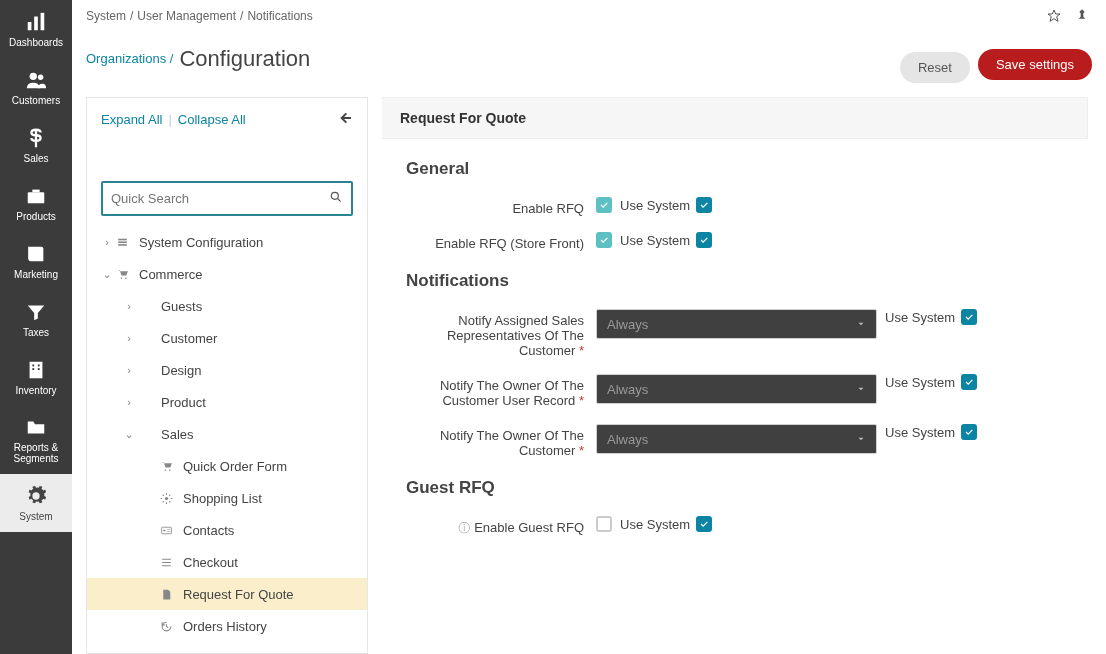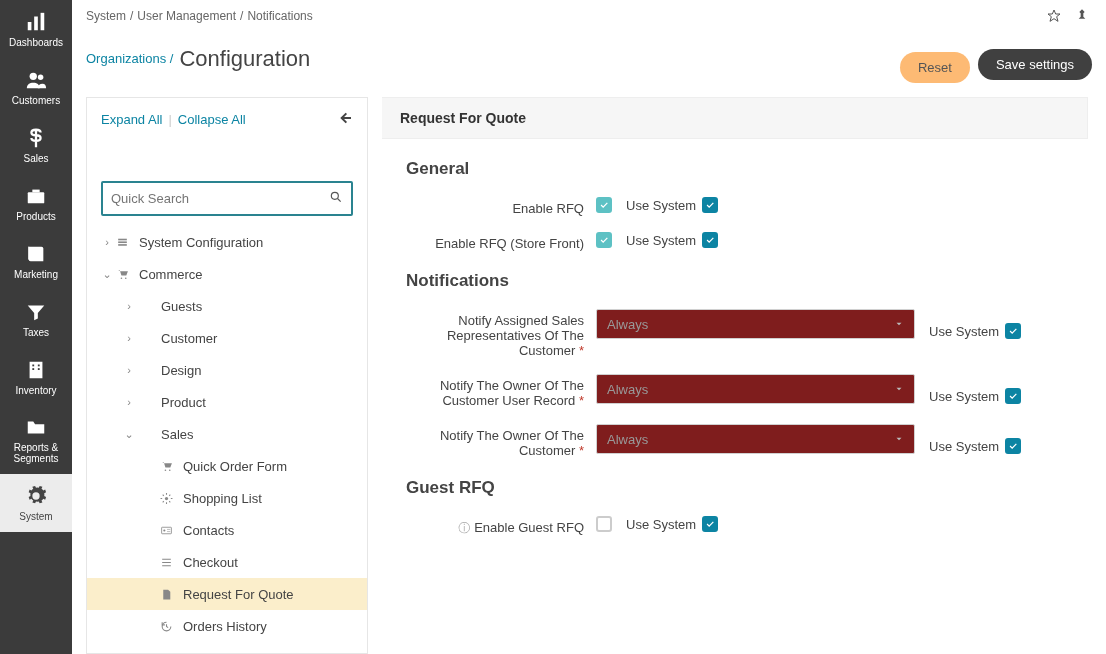--- a/index.html
+++ b/index.html
@@ -24,22 +24,22 @@
 .breadcrumb-row .sep { margin: 0 4px; }
 .breadcrumb-row .spacer { flex: 1; }
 .icon-btn { width: 20px; height: 20px; display:flex; align-items:center; justify-content:center; cursor:pointer; color:#555; margin-left:8px; }
 .icon-btn svg { width:16px; height:16px; fill: currentColor; }
 
 .title-row { display: flex; align-items: center; padding: 2px 14px 14px 14px; }
 .title-row .title-breadcrumb { color: #0c84a3; font-size: 13px; margin-right: 6px; }
 .title-row h1 { font-size: 22px; font-weight: 400; color: #444; }
 .title-row .spacer { flex:1; }
 .btn { border: none; border-radius: 20px; padding: 8px 18px; font-size: 13px; cursor: pointer; }
-.btn-reset { background: #fdba74; color: #555; margin-right: 8px; margin-top: 18px; }
-.btn-save { background: #404040; color: #fff; margin-top: 12px; }
+.btn-reset { background: #e5e5e5; color: #555; margin-right: 8px; margin-top: 18px; }
+.btn-save { background: #b91c1c; color: #fff; margin-top: 12px; }
 
 
 .content-row { flex:1; display:flex; padding: 0 18px 0 14px; gap: 14px; overflow:hidden; }
 
 
 .tree-panel { width: 282px; background: #fff; border: 1px solid #e6e6e6; display:flex; flex-direction:column; }
 .tree-header { display:flex; align-items:center; padding: 12px 14px; font-size:13px; }
 .tree-header a { color:#0c84a3; cursor:pointer; }
 .tree-header .divider { color:#ccc; margin:0 6px; }
 .tree-header .spacer { flex:1; }
@@ -71,30 +71,30 @@
 .form-panel { flex:1; display:flex; flex-direction:column; overflow:hidden; }
 .form-title-bar { background:#f6f6f6; border:1px solid #eee; border-left:none; padding:12px 18px; font-size:14px; font-weight:600; color:#333; }
 .form-body { flex:1; overflow-y:auto; padding: 20px 24px; }
 
 .section-heading { font-size:17px; font-weight:700; color:#444; margin: 0 0 18px 0; }
 
 .form-row { display:flex; align-items:flex-start; margin-bottom:16px; }
 .form-row .lbl { width:190px; text-align:right; color:#444; font-size:13px; padding-top:4px; padding-right:12px; }
 .form-row .lbl .req { color:#c0392b; }
 .form-row .lbl .info { color:#aaa; margin-right:4px; font-size:12px; }
-.form-row .ctrl { display:flex; align-items:flex-end; gap:14px; }
+.form-row .ctrl { display:flex; align-items:flex-start; gap:8px; }
 
 .chk { width:16px; height:16px; border-radius:3px; border:2px solid #ccc; display:inline-flex; align-items:center; justify-content:center; cursor:pointer; }
 .chk.checked { background:#0c84a3; border-color:#0c84a3; }
 .chk.checked.teal { background:#5dc1c4; border-color:#5dc1c4; }
 .chk svg { width:10px; height:10px; fill:#fff; }
 
 .use-sys { display:flex; align-items:center; gap:6px; font-size:13px; color:#444; }
 
-.select-disabled { width:319px; height:30px; border:1px solid #d0d0d0; background:#7f1d1d; color:#999; padding:0 10px; display:flex; align-items:center; justify-content:space-between; border-radius:2px; }
+.select-disabled { width:281px; height:30px; border:1px solid #d0d0d0; background:#404040; color:#999; padding:0 10px; display:flex; align-items:center; justify-content:space-between; border-radius:2px; }
 .select-disabled .caret-icon svg { width:10px; height:10px; fill:#bbb; }
 </style>
 </head>
 <body>
 
 <div class="app">
 
   <div class="nav-sidebar">
     <div class="nav-item">
       <span class="nav-icon">

